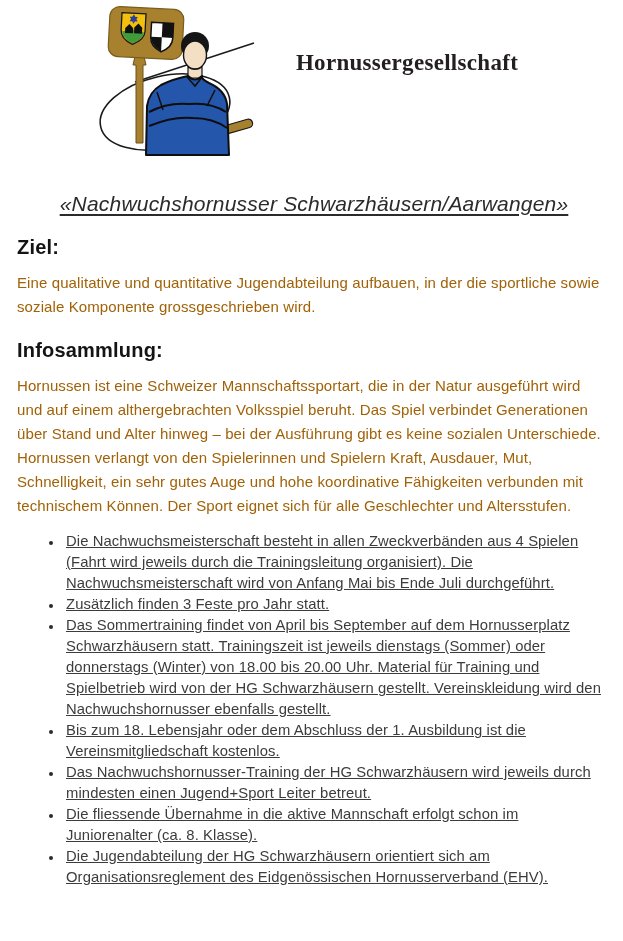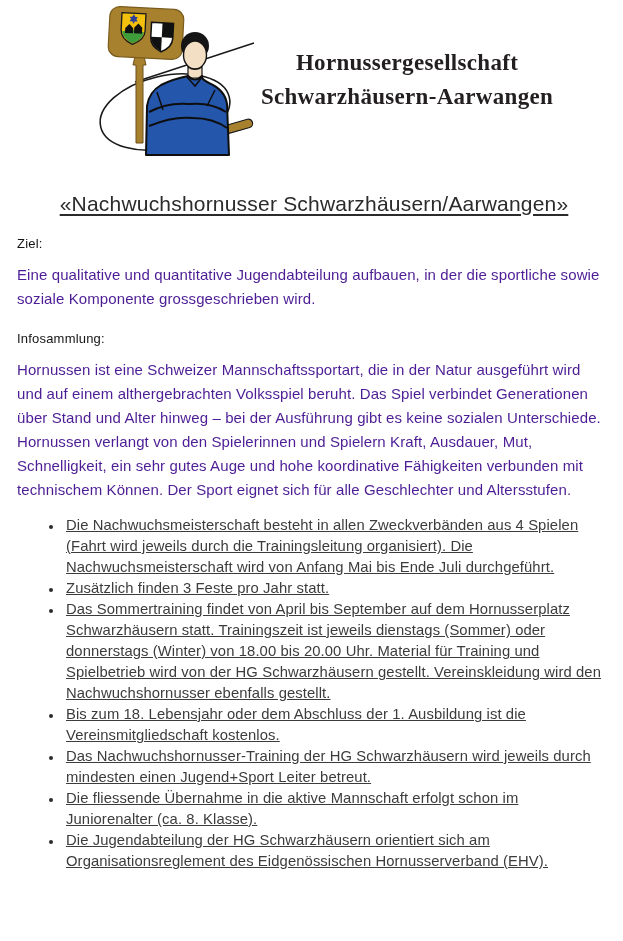--- a/index.html
+++ b/index.html
@@ -8,25 +8,25 @@
 
   
   .logo-block{position:relative;height:158px;}
   .logo-svg{position:absolute;left:76px;top:2px;}
   .logo-text{position:absolute;left:222px;top:42px;width:336px;text-align:center;
     font-family:"Liberation Serif",serif;font-weight:700;font-size:23px;line-height:34px;
     color:#231f20;letter-spacing:0.3px;}
 
   
   .main-title{margin:30px 0 0;text-align:center;font-weight:400;font-size:21px;
-    color:#2b2b2b;text-decoration:underline;text-underline-offset:3px;letter-spacing:0.2px;}
+    color:#2b2b2b;text-decoration:underline;text-underline-offset:3px;letter-spacing:0.2px;font-style:italic;}
 
   
-  h2.sec{margin:20px 0 0;font-size:13px;font-weight:400;color:#141414;letter-spacing:0.2px;}
-  p.body{margin:12px 0 0;font-size:15px;line-height:24px;color:#4c1d95;letter-spacing:0.1px;max-width:590px;}
+  h2.sec{margin:20px 0 0;font-size:20px;font-weight:700;color:#141414;letter-spacing:0.2px;}
+  p.body{margin:12px 0 0;font-size:15px;line-height:24px;color:#a16207;letter-spacing:0.1px;max-width:590px;}
 
   ul.bullets{margin:13px 0 0;padding-left:46px;list-style:disc;}
   ul.bullets li{font-size:14.8px;line-height:21px;color:#3c3c3c;letter-spacing:0.1px;
     padding-left:3px;max-width:540px;text-decoration:underline;}
   ul.bullets li::marker{color:#2b2b2b;font-size:12px;}
 </style>
 </head>
 <body>
 
 <div class="page">
@@ -70,21 +70,20 @@
         <path d="M95,61 L95,72 L109,72 L109,61 Q102,66 95,61 Z" fill="#F3DFC4" stroke="#141414" stroke-width="1.2"></path>
         <path d="M95,70 Q80,73 68,79 Q56,86 54,100 L53,149 L136,149 L134,98 Q132,84 116,77 Q108,73 109,70 Q102,77 95,70 Z" fill="#2456AC" stroke="#0e0e0e" stroke-width="2" stroke-linejoin="round"></path>
         <path d="M94,71 L102,80 L110,70" fill="none" stroke="#0e0e0e" stroke-width="1.5"></path>
         <path d="M56,106 Q75,96 96,98 Q118,96 133,106" fill="none" stroke="#0e0e0e" stroke-width="2"></path>
         <path d="M56,120 Q80,110 100,112 Q120,112 134,122" fill="none" stroke="#0e0e0e" stroke-width="2"></path>
         <path d="M64,86 L70,104 M122,84 L114,100" fill="none" stroke="#0e0e0e" stroke-width="1.5"></path>
       </g>
     </svg>
     <div class="logo-text">
       <div>Hornussergesellschaft</div>
-      <div>Schwarzhäusern-Aarwangen</div>
     </div>
   </header>
 
   <h1 class="main-title">«Nachwuchshornusser Schwarzhäusern/Aarwangen»</h1>
 
   <h2 class="sec">Ziel:</h2>
   <p class="body">Eine qualitative und quantitative Jugendabteilung aufbauen, in der die sportliche sowie soziale Komponente grossgeschrieben wird.</p>
 
   <h2 class="sec">Infosammlung:</h2>
   <p class="body">Hornussen ist eine Schweizer Mannschaftssportart, die in der Natur ausgeführt wird und auf einem althergebrachten Volksspiel beruht. Das Spiel verbindet Generationen über Stand und Alter hinweg – bei der Ausführung gibt es keine sozialen Unterschiede. Hornussen verlangt von den Spielerinnen und Spielern Kraft, Ausdauer, Mut, Schnelligkeit, ein sehr gutes Auge und hohe koordinative Fähigkeiten verbunden mit technischem Können. Der Sport eignet sich für alle Geschlechter und Altersstufen.</p>

